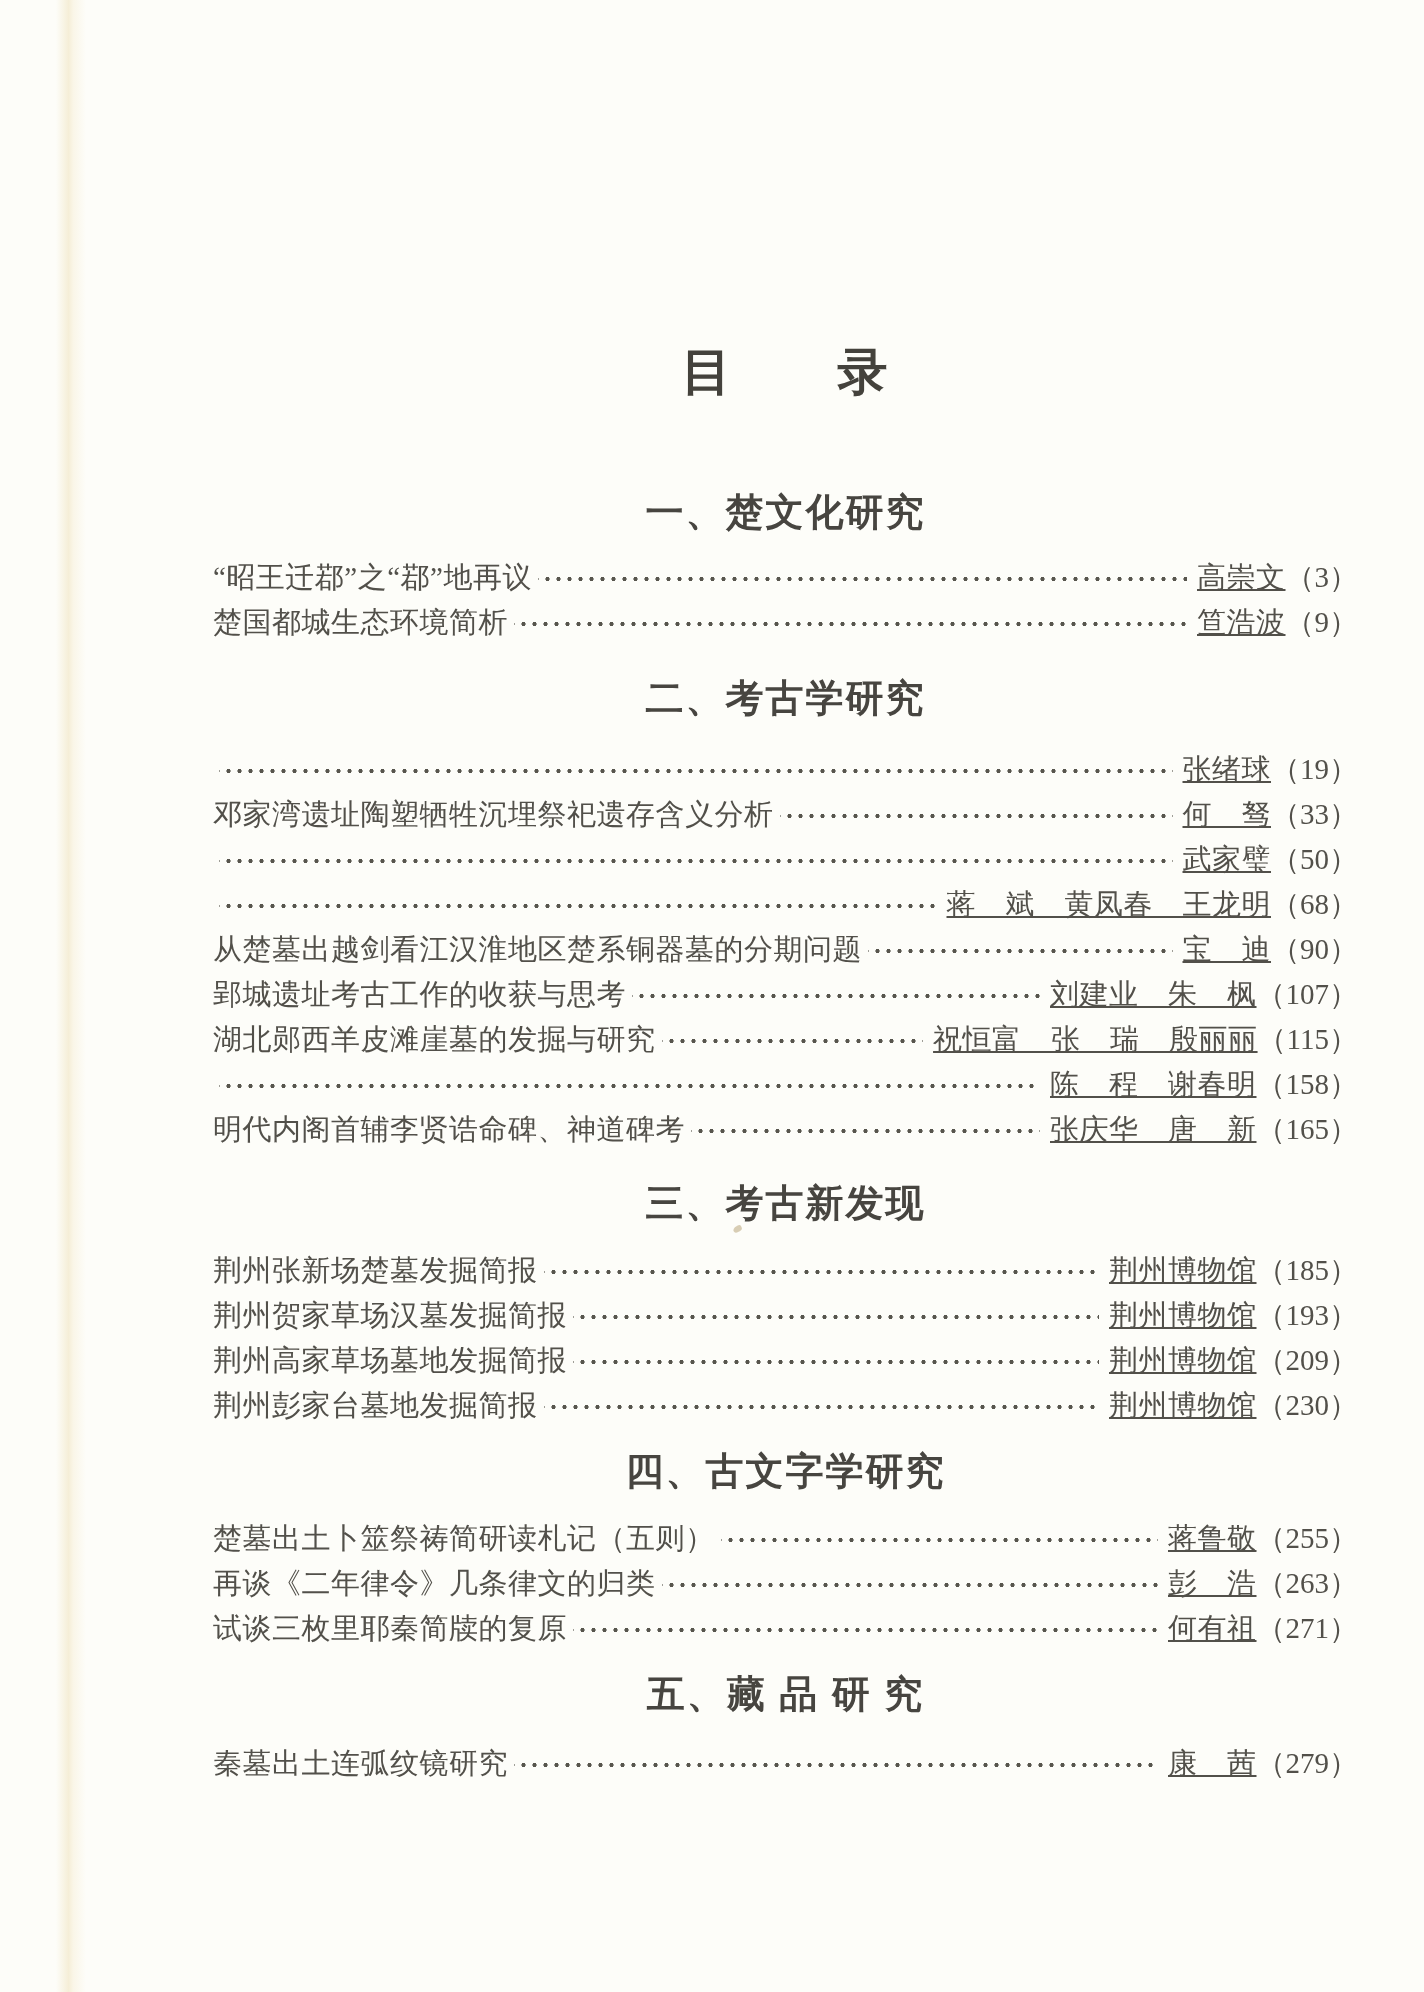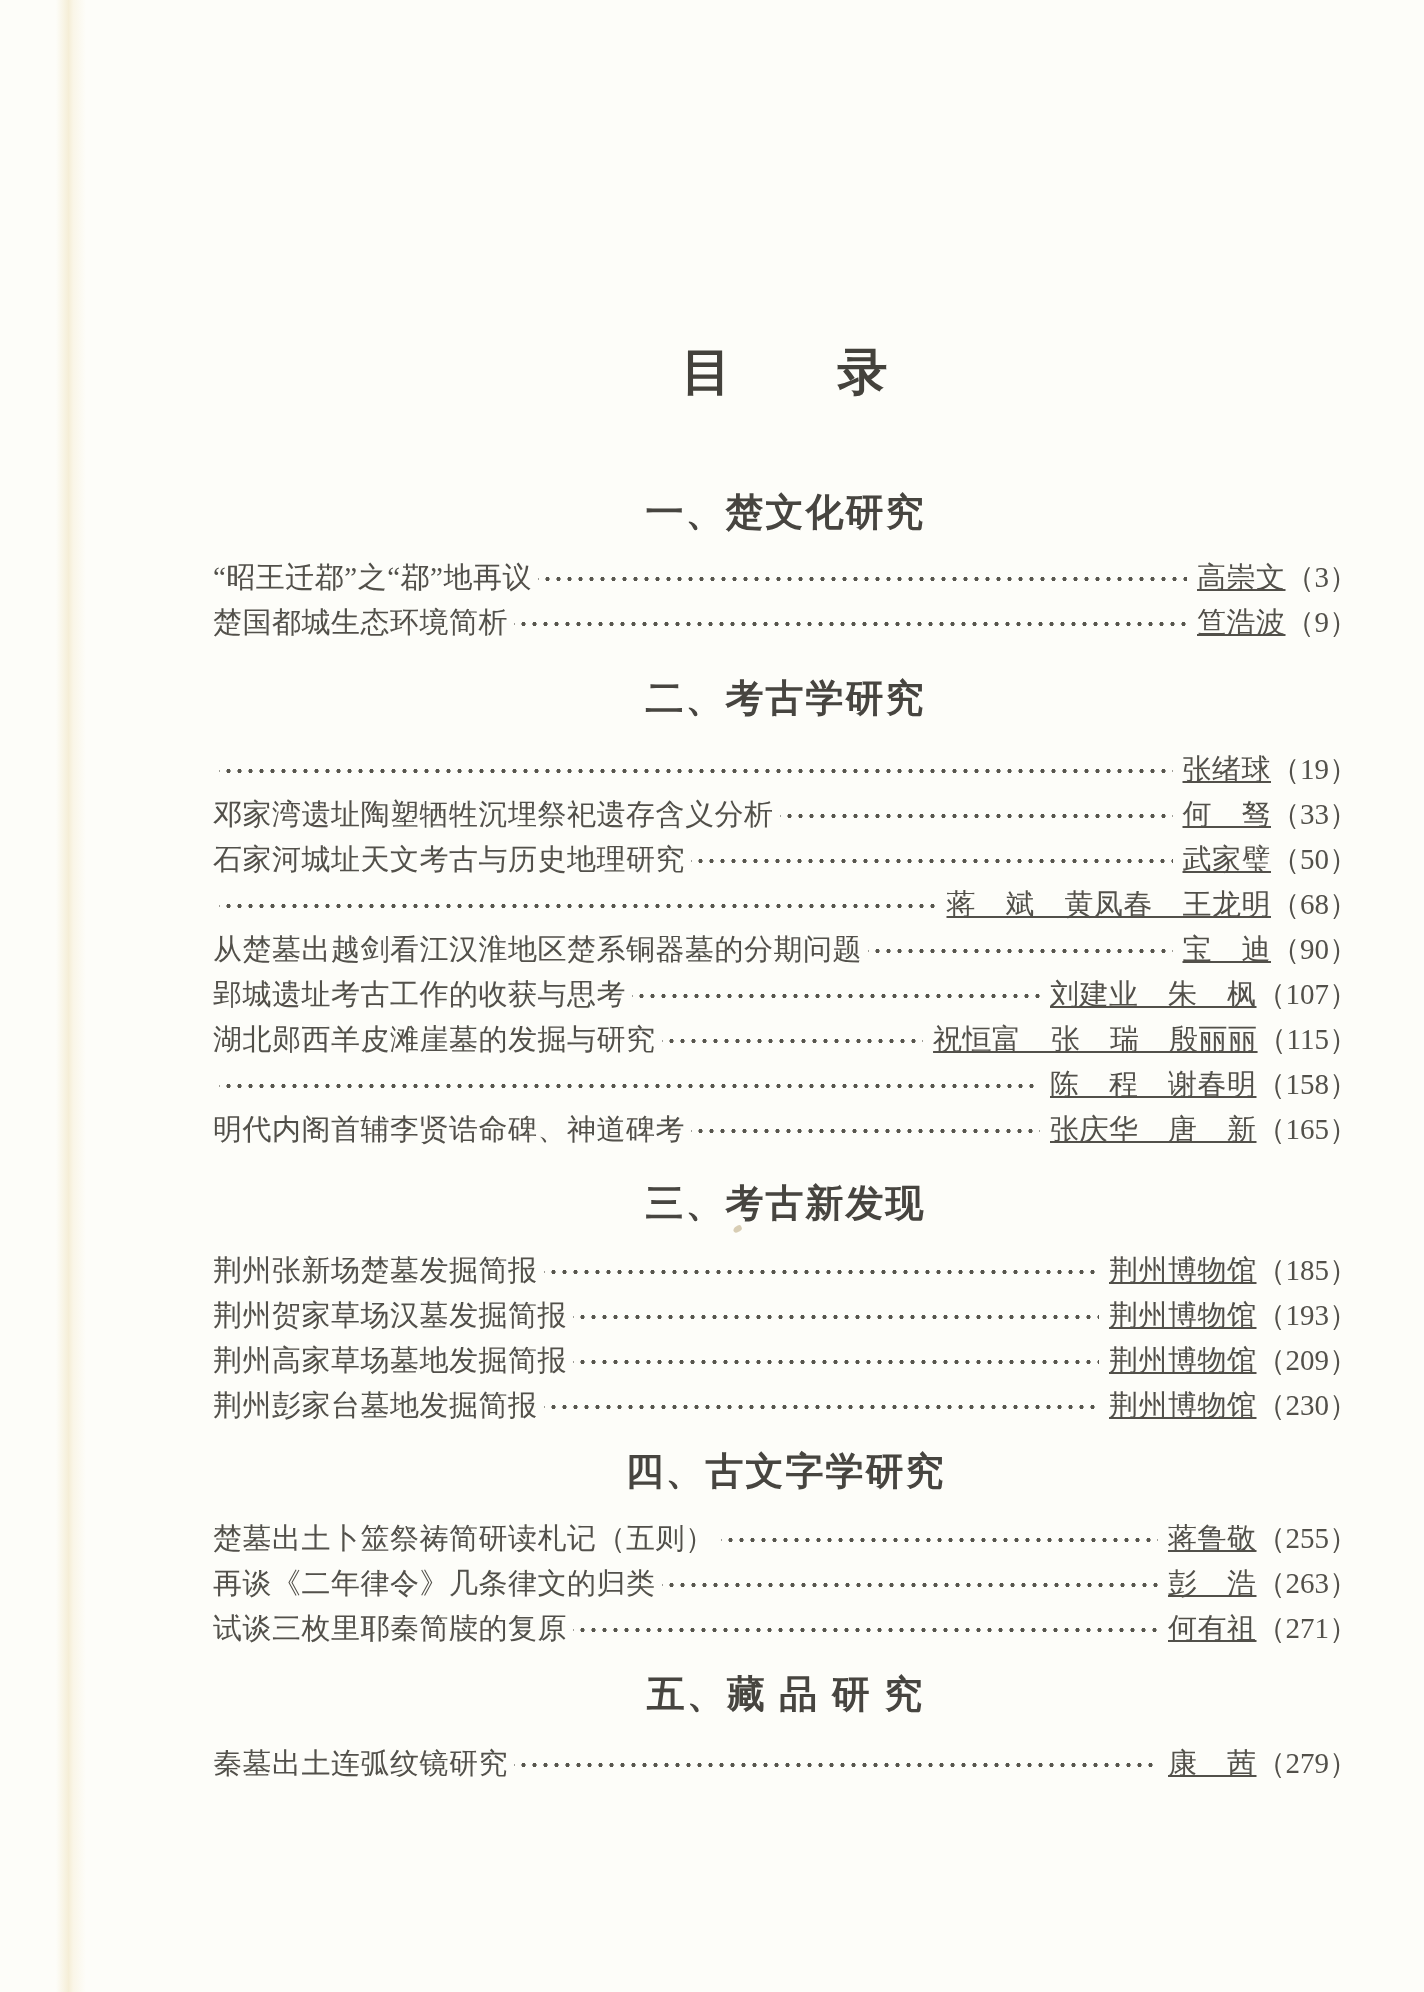--- a/index.html
+++ b/index.html
@@ -113,21 +113,20 @@
             <span class="eauthors">张绪球</span>
             <span class="epage">（19）</span>
           </div>
           <div class="entry">
             <span class="etitle">邓家湾遗址陶塑牺牲沉埋祭祀遗存含义分析</span>
             <span class="leader"></span>
             <span class="eauthors">何　驽</span>
             <span class="epage">（33）</span>
           </div>
           <div class="entry">
-            <span class="etitle">石家河城址天文考古与历史地理研究</span>
             <span class="leader"></span>
             <span class="eauthors">武家璧</span>
             <span class="epage">（50）</span>
           </div>
           <div class="entry">
             <span class="leader"></span>
             <span class="eauthors">蒋　斌　黄凤春　王龙明</span>
             <span class="epage">（68）</span>
           </div>
           <div class="entry">

